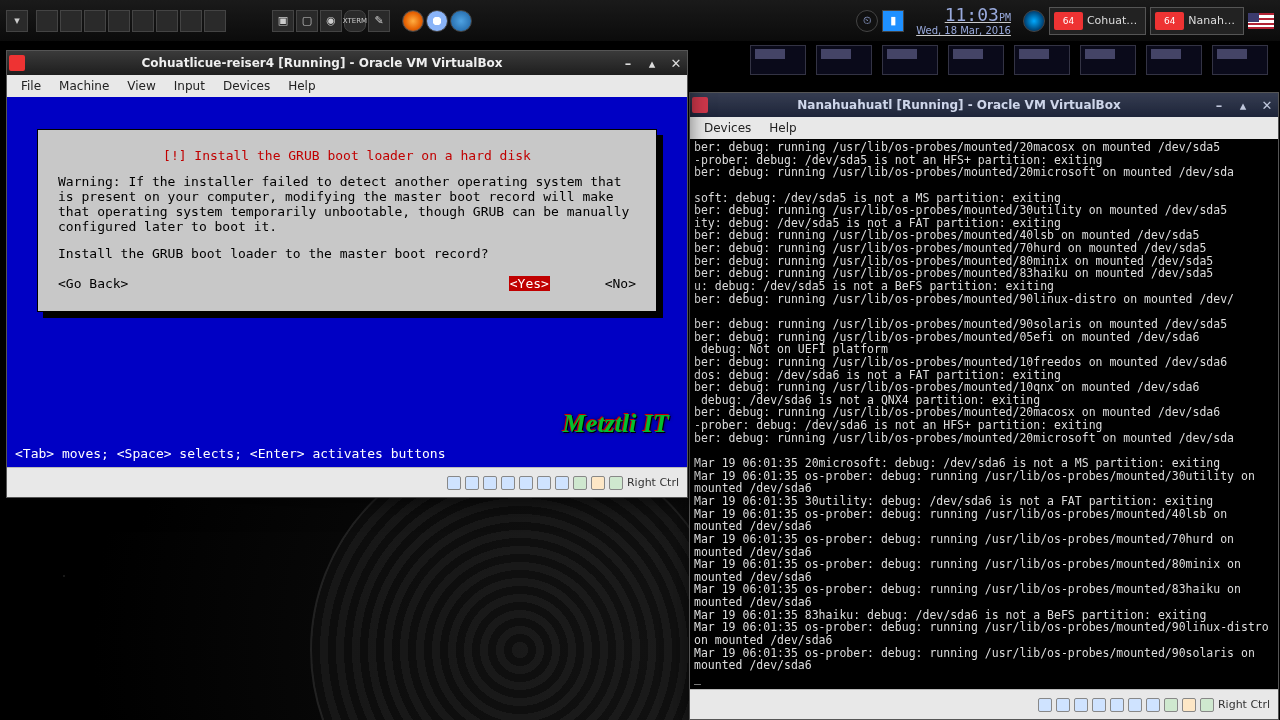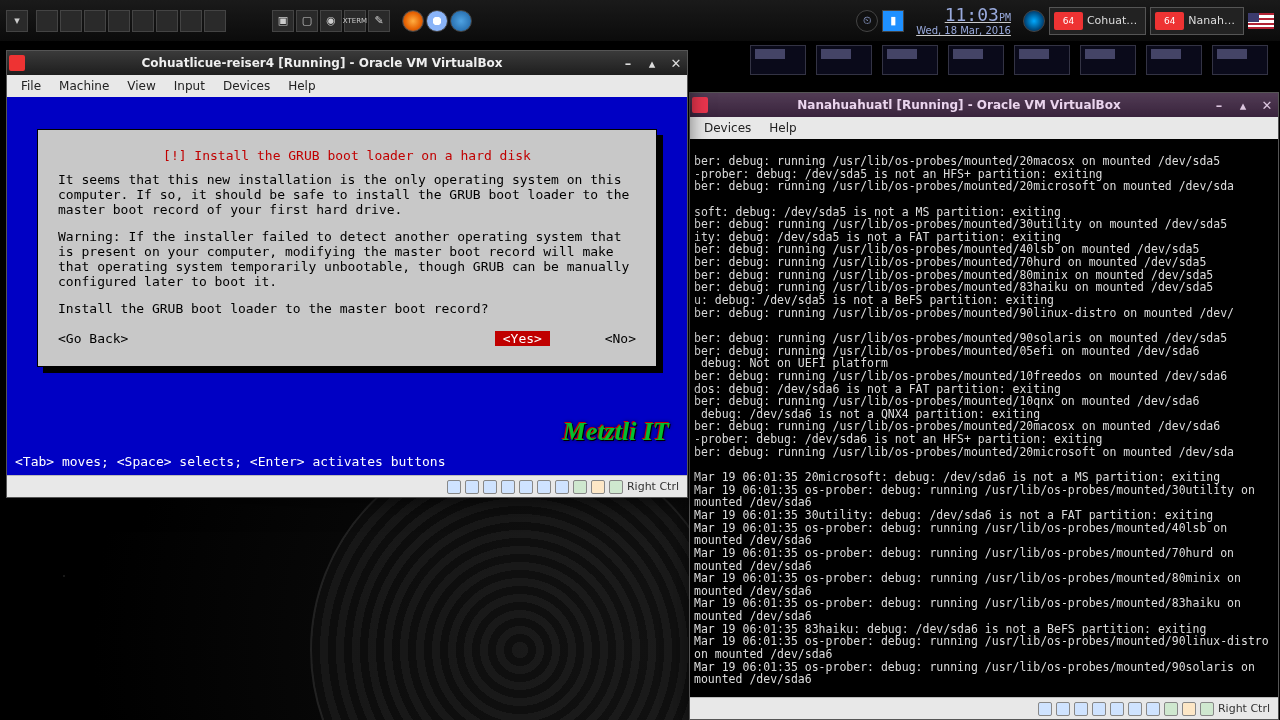--- a/index.html
+++ b/index.html
@@ -66,21 +66,21 @@
     z-index:49;
   }
   .pager {
     width:56px; height:30px; background:#0a0a1a; border:1px solid #334;
     position:relative;
   }
   .pager::after{content:"";position:absolute;top:3px;left:4px;width:30px;height:10px;background:#446;}
 
   
   .win {
-    position:absolute; background:#d946ef; border:1px solid #555;
+    position:absolute; background:#1d4ed8; border:1px solid #555;
     box-shadow:0 4px 20px rgba(0,0,0,.6);
     display:flex; flex-direction:column;
   }
   .win.inactive .titlebar{opacity:.85;align-items:center;}
   .titlebar {
     height:24px; background:linear-gradient(#3a3a3a,#1e1e1e);
     color:#eee; display:flex; align-items:center; padding:0 2px; gap:6px;
     font-weight:bold; font-size:12px;
   }
   .titlebar .icn{width:16px;height:16px;background:#e33;border-radius:2px;}
@@ -101,43 +101,43 @@
   .dlg {
     position:absolute; top:32px; left:30px; right:30px;
     background:#c8c8c8; color:#000; padding:18px 20px 20px;
     border:1px solid #000; box-shadow:6px 6px 0 #000;
   }
   .dlg .caption{ text-align:center; color:#c00000; margin-bottom:10px; font-weight:normal;}
   .dlg p{ white-space:pre-wrap; line-height:1.15; }
   .dlg .btnrow{ display:flex; margin-top:14px; }
   .dlg .btnrow .l{flex:0 0 100px; text-align:left;}
   .dlg .btnrow .r{flex:1; text-align:right;}
-  .dlg .sel{background:#c00000;color:#fff;padding:0 8px;margin-top:27px;}
+  .dlg .sel{background:#c00000;color:#fff;padding:0 1px;margin-top:27px;}
   .vm-help{
     position:absolute; left:8px; bottom:6px; color:#fff;
   }
   .brand{
     position:absolute; right:18px; bottom:28px;
     font-family:serif; font-size:26px; font-weight:bold;
     color:#00c030; text-shadow: -1px -1px 0 #c00, 1px 1px 0 #000, 0 0 4px #000;
     font-style:italic;
   }
   .statusbar{
-    height:22px;background:#e8e8e8;border-top:1px solid #bbb;
+    height:30px;background:#e8e8e8;border-top:1px solid #bbb;
     display:flex;align-items:center;justify-content:flex-end;gap:4px;
     padding:0 8px;font-size:11px;color:#333;
   }
   .sb-icn{width:14px;height:14px;border:1px solid #888;border-radius:2px;background:#cfe3ff;}
   .sb-icn.g{background:#cfe8cf;} .sb-icn.o{background:#fde7c6;}
 
   
   .term {
     flex:1; background:#000; color:#ddd;
     font-family:"DejaVu Sans Mono",monospace;
-    font-size:11.5px; line-height:1.1; padding:16px 4px;
+    font-size:11.5px; line-height:1.1; padding:2px 4px;
     white-space:pre-wrap; overflow:hidden;
   }
 </style>
 </head>
 <body>
 
 <div class="disc"></div>
 
 <div class="panel">
   <div class="tray-icon">▾</div>
@@ -149,21 +149,21 @@
     <div class="tray-icon"></div>
     <div class="tray-icon"></div>
     <div class="tray-icon"></div>
     <div class="tray-icon"></div>
   </div>
   <div style="width:30px"></div>
   <div class="tray-group">
     <div class="tray-icon">▣</div>
     <div class="tray-icon">▢</div>
     <div class="tray-icon">◉</div>
-    <div class="tray-icon" style="font-size:7px;">XTERM</div>
+    <div class="tray-icon" style="font-size:7px;border-radius:7px;">XTERM</div>
     <div class="tray-icon">✎</div>
   </div>
   <div class="tray-group">
     <div class="tray-icon round" style="background:radial-gradient(circle,#ffae42,#e66000 60%,#00539f);"></div>
     <div class="tray-icon round" style="background:radial-gradient(circle,#fff 30%,#8ab4f8 31%);"></div>
     <div class="tray-icon round" style="background:radial-gradient(circle,#4fa3e3,#1b5e9e);"></div>
   </div>
   <div class="spacer"></div>
   <div class="tray-icon round" style="background:#111;color:#9ad;">⏲</div>
   <div class="tray-icon" style="background:#1e90ff;color:#fff;">▮</div>
@@ -269,21 +269,20 @@
     <span>File</span>
     <span>Machine</span>
     <span>View</span>
     <span>Input</span>
     <span>Devices</span>
     <span>Help</span>
   </div>
   <div class="vm-screen">
     <div class="dlg">
       <div class="caption">[!] Install the GRUB boot loader on a hard disk</div>
-      <p>It seems that this new installation is the only operating system on this computer. If so, it should be safe to install the GRUB boot loader to the master boot record of your first hard drive.</p>
       <p style="margin-top:12px">Warning: If the installer failed to detect another operating system that is present on your computer, modifying the master boot record will make that operating system temporarily unbootable, though GRUB can be manually configured later to boot it.</p>
       <p style="margin-top:12px">Install the GRUB boot loader to the master boot record?</p>
       <div class="btnrow">
         <span class="l">&lt;Go Back&gt;</span>
         <span class="r">
           <span class="sel">&lt;Yes&gt;</span>
           &nbsp;&nbsp;&nbsp;&nbsp;&nbsp;
           <span>&lt;No&gt;</span>
         </span>
       </div>

